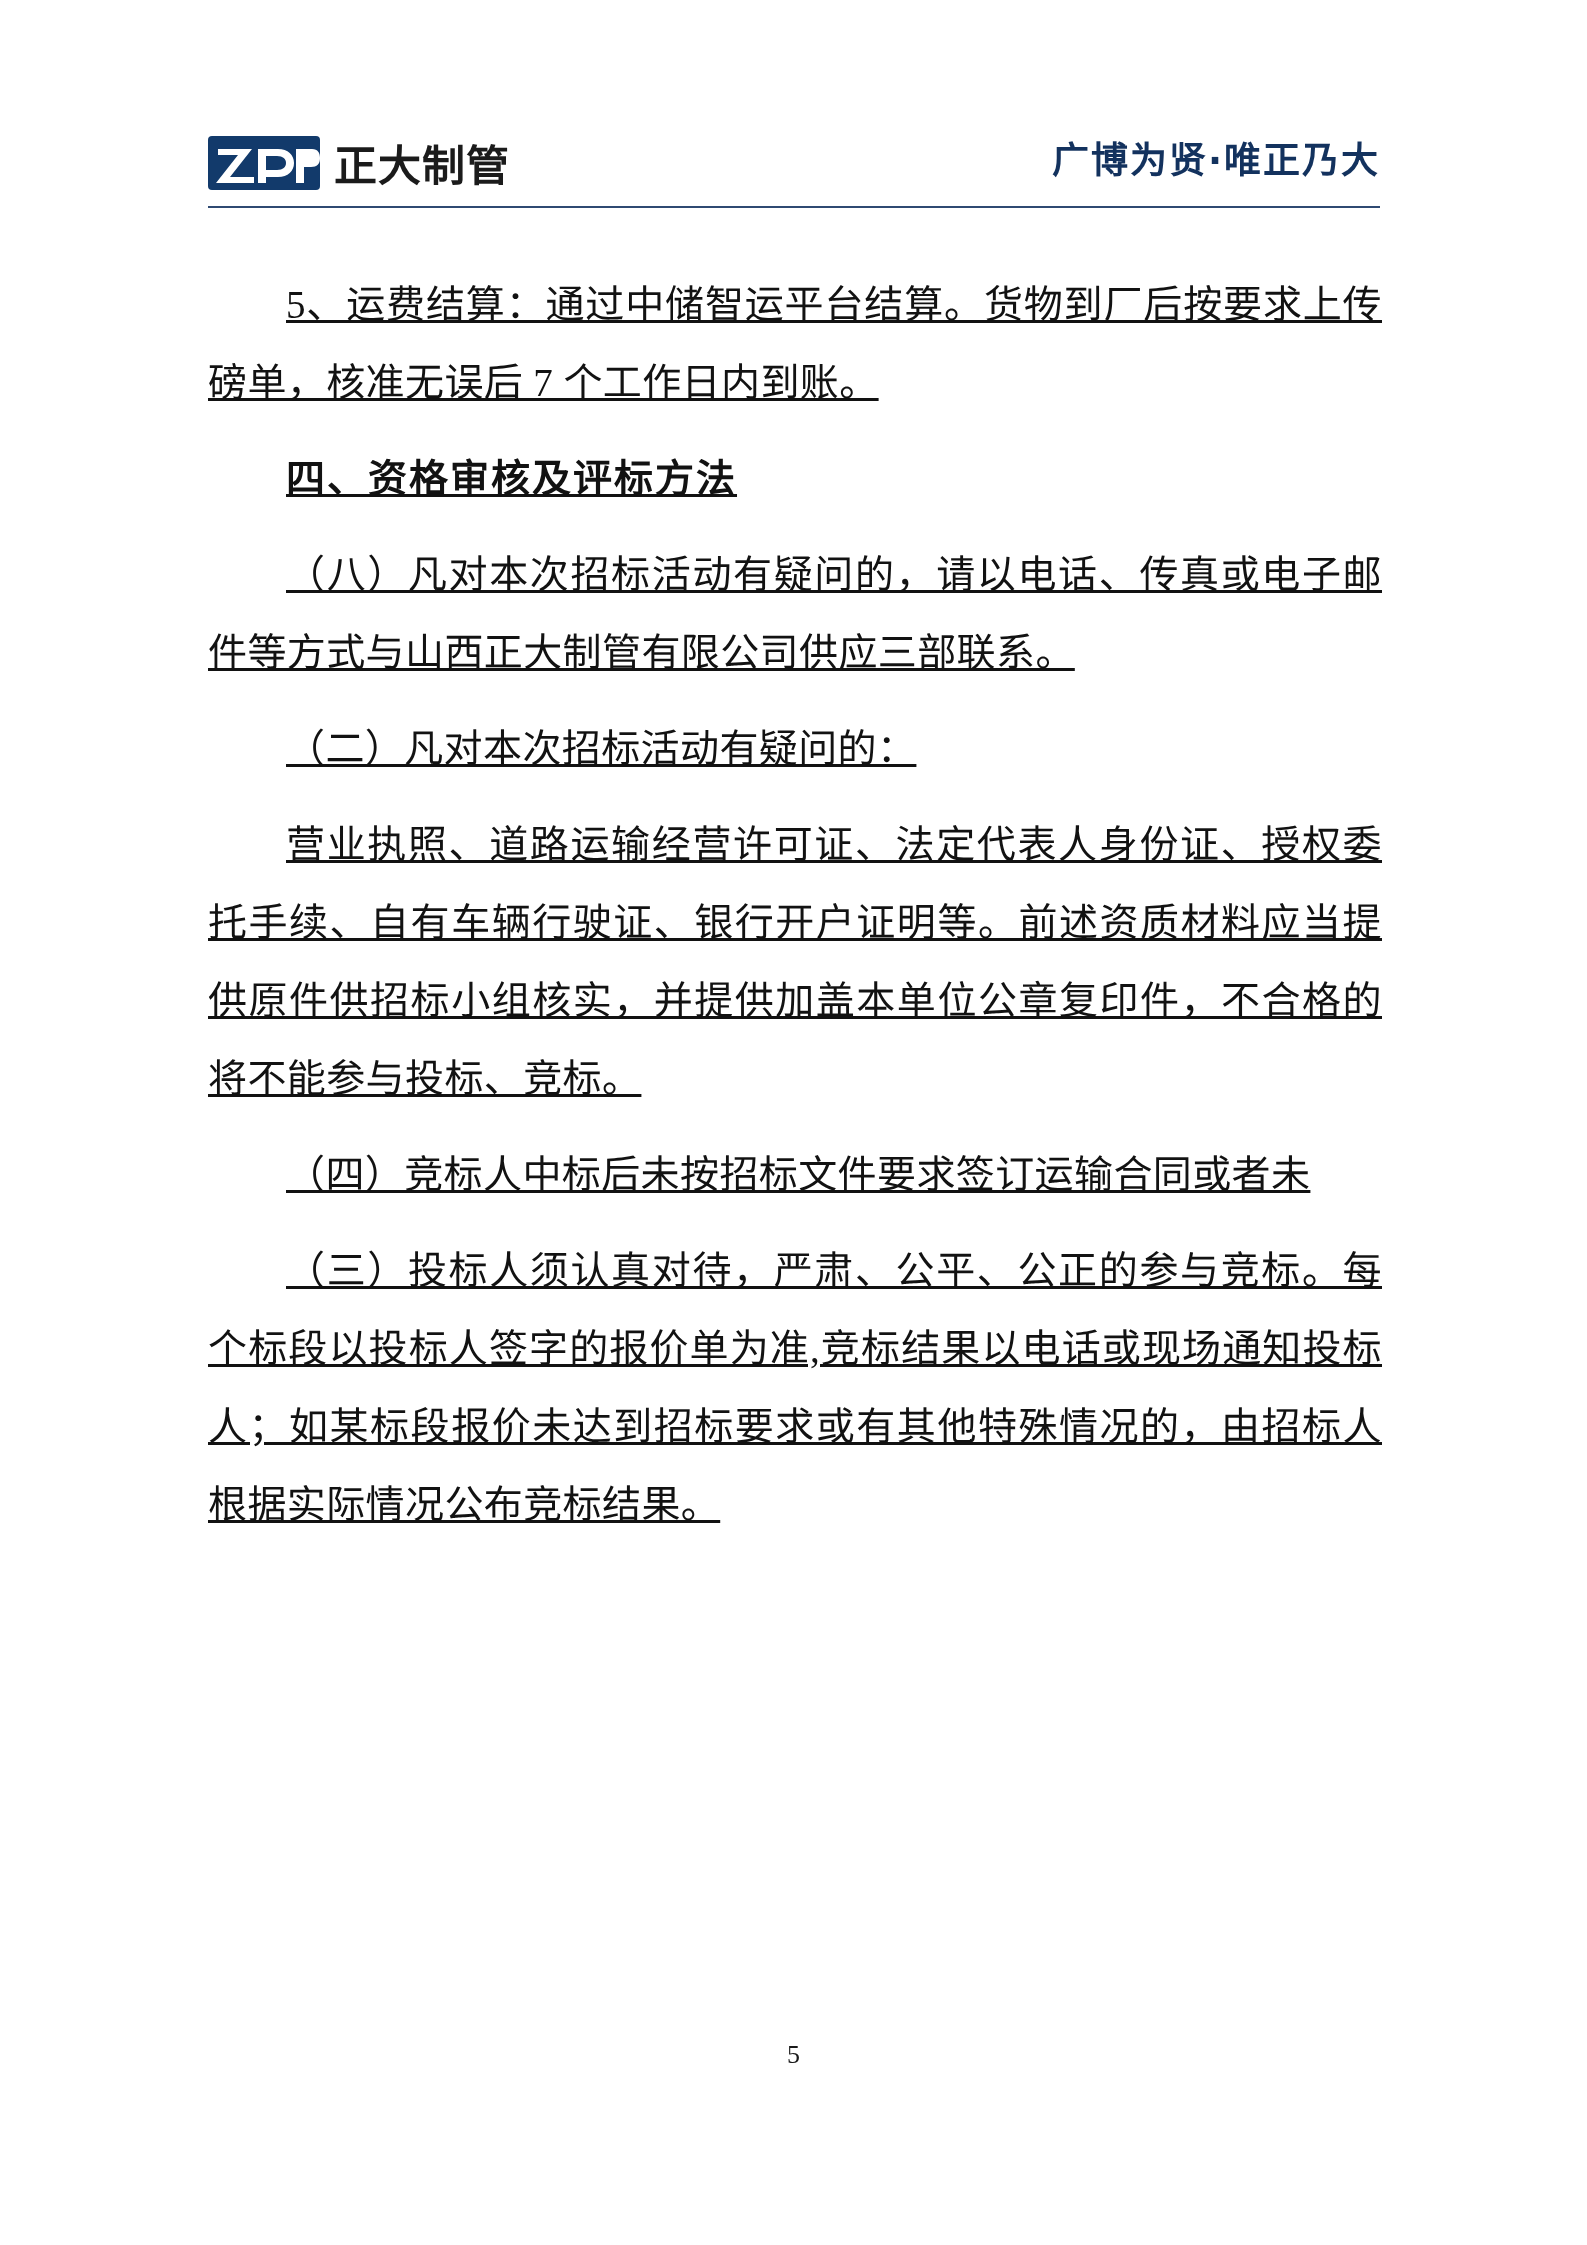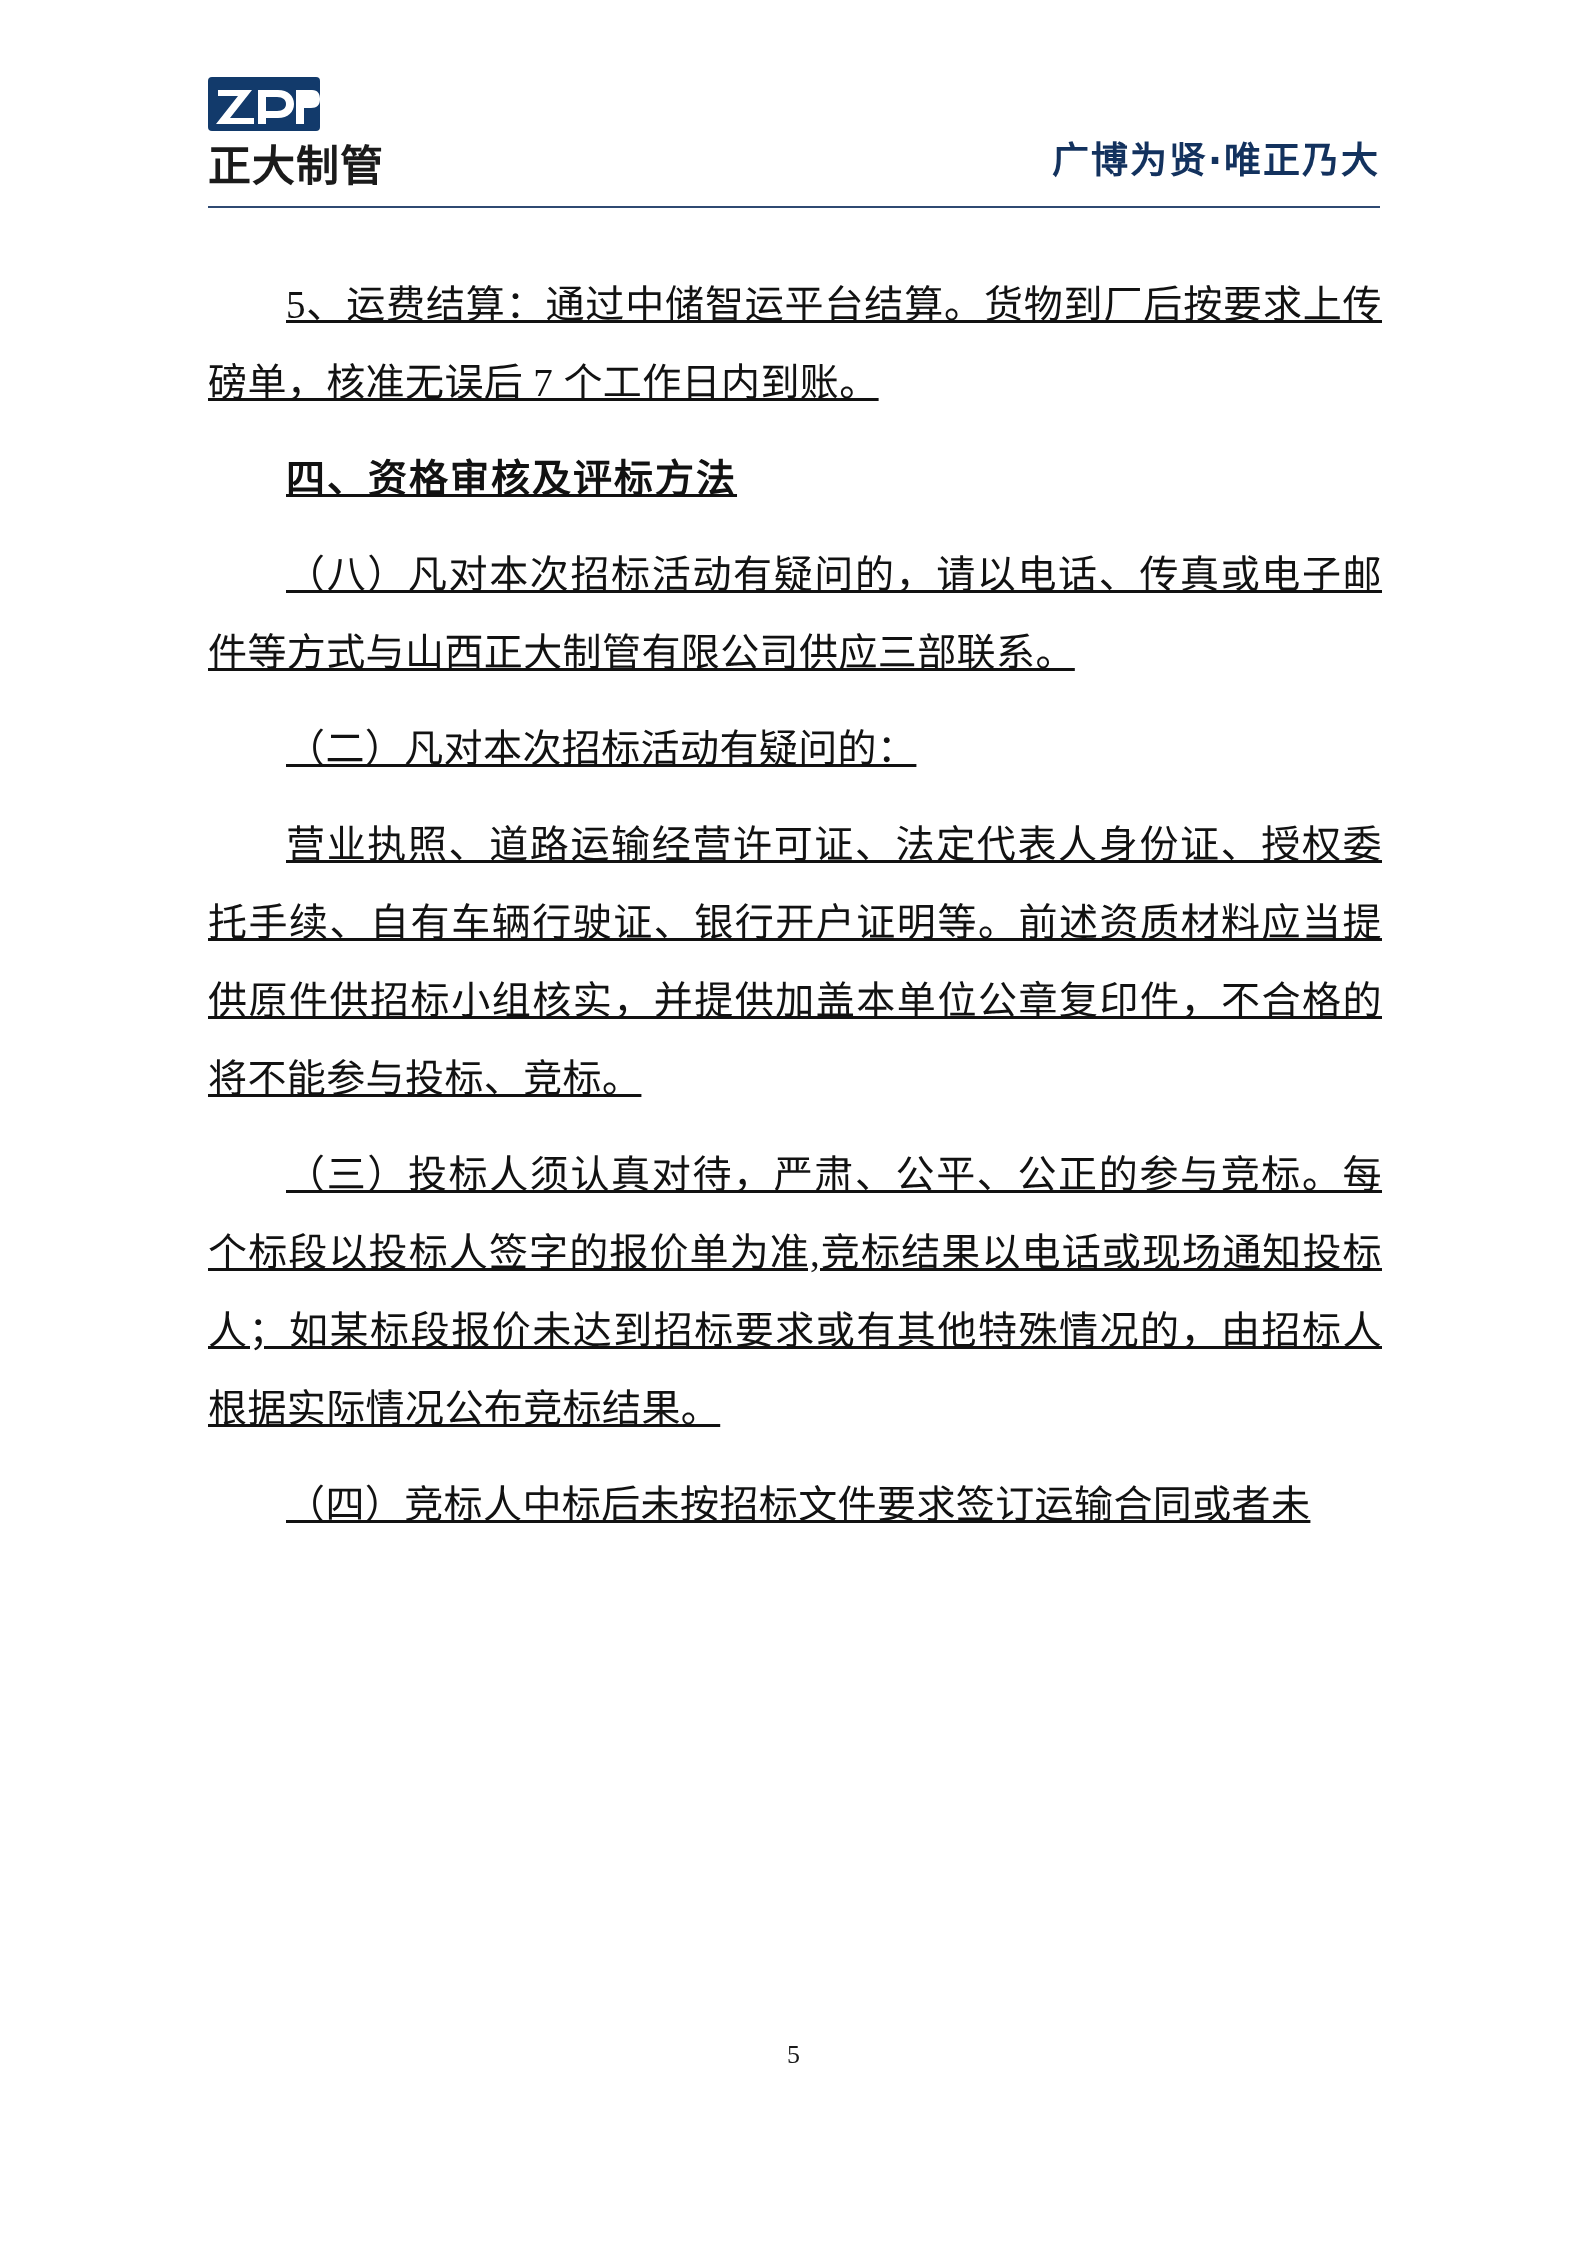--- a/index.html
+++ b/index.html
@@ -28,23 +28,22 @@
     height: 90px;
   }
   .header-inner {
     display: flex;
     align-items: flex-end;
     justify-content: space-between;
     height: 72px;
   }
   .logo-wrap {
     display: flex;
-    align-items: flex-start;
+    align-items: flex-end;
     gap: 14px;
-    flex-direction: column;
   }
   .logo-mark {
     position: relative;
     width: 112px;
     height: 54px;
     display: block;
   }
   .logo-text {
     font-family: "DejaVu Sans", sans-serif;
     font-size: 43px;
@@ -130,21 +129,21 @@
     </div>
     <div class="header-rule"></div>
   </div>
 
   <div class="content">
     <p class="para indent gap">5、运费结算：通过中储智运平台结算。货物到厂后按要求上传磅单，核准无误后 7 个工作日内到账。</p>
     <p class="para heading gap">四、资格审核及评标方法</p>
     <p class="para indent gap">（八）凡对本次招标活动有疑问的，请以电话、传真或电子邮件等方式与山西正大制管有限公司供应三部联系。</p>
     <p class="para indent gap">（二）凡对本次招标活动有疑问的：</p>
     <p class="para indent gap">营业执照、道路运输经营许可证、法定代表人身份证、授权委托手续、自有车辆行驶证、银行开户证明等。前述资质材料应当提供原件供招标小组核实，并提供加盖本单位公章复印件，不合格的将不能参与投标、竞标。</p>
+    <p class="para indent gap">（四）竞标人中标后未按招标文件要求签订运输合同或者未</p>
     <p class="para indent gap">（三）投标人须认真对待，严肃、公平、公正的参与竞标。每个标段以投标人签字的报价单为准,竞标结果以电话或现场通知投标人；如某标段报价未达到招标要求或有其他特殊情况的，由招标人根据实际情况公布竞标结果。</p>
-    <p class="para indent gap">（四）竞标人中标后未按招标文件要求签订运输合同或者未</p>
   </div>
 
   <div class="footer">
     <span>5</span>
   </div>
 
 </div>
 
 </body></html>

